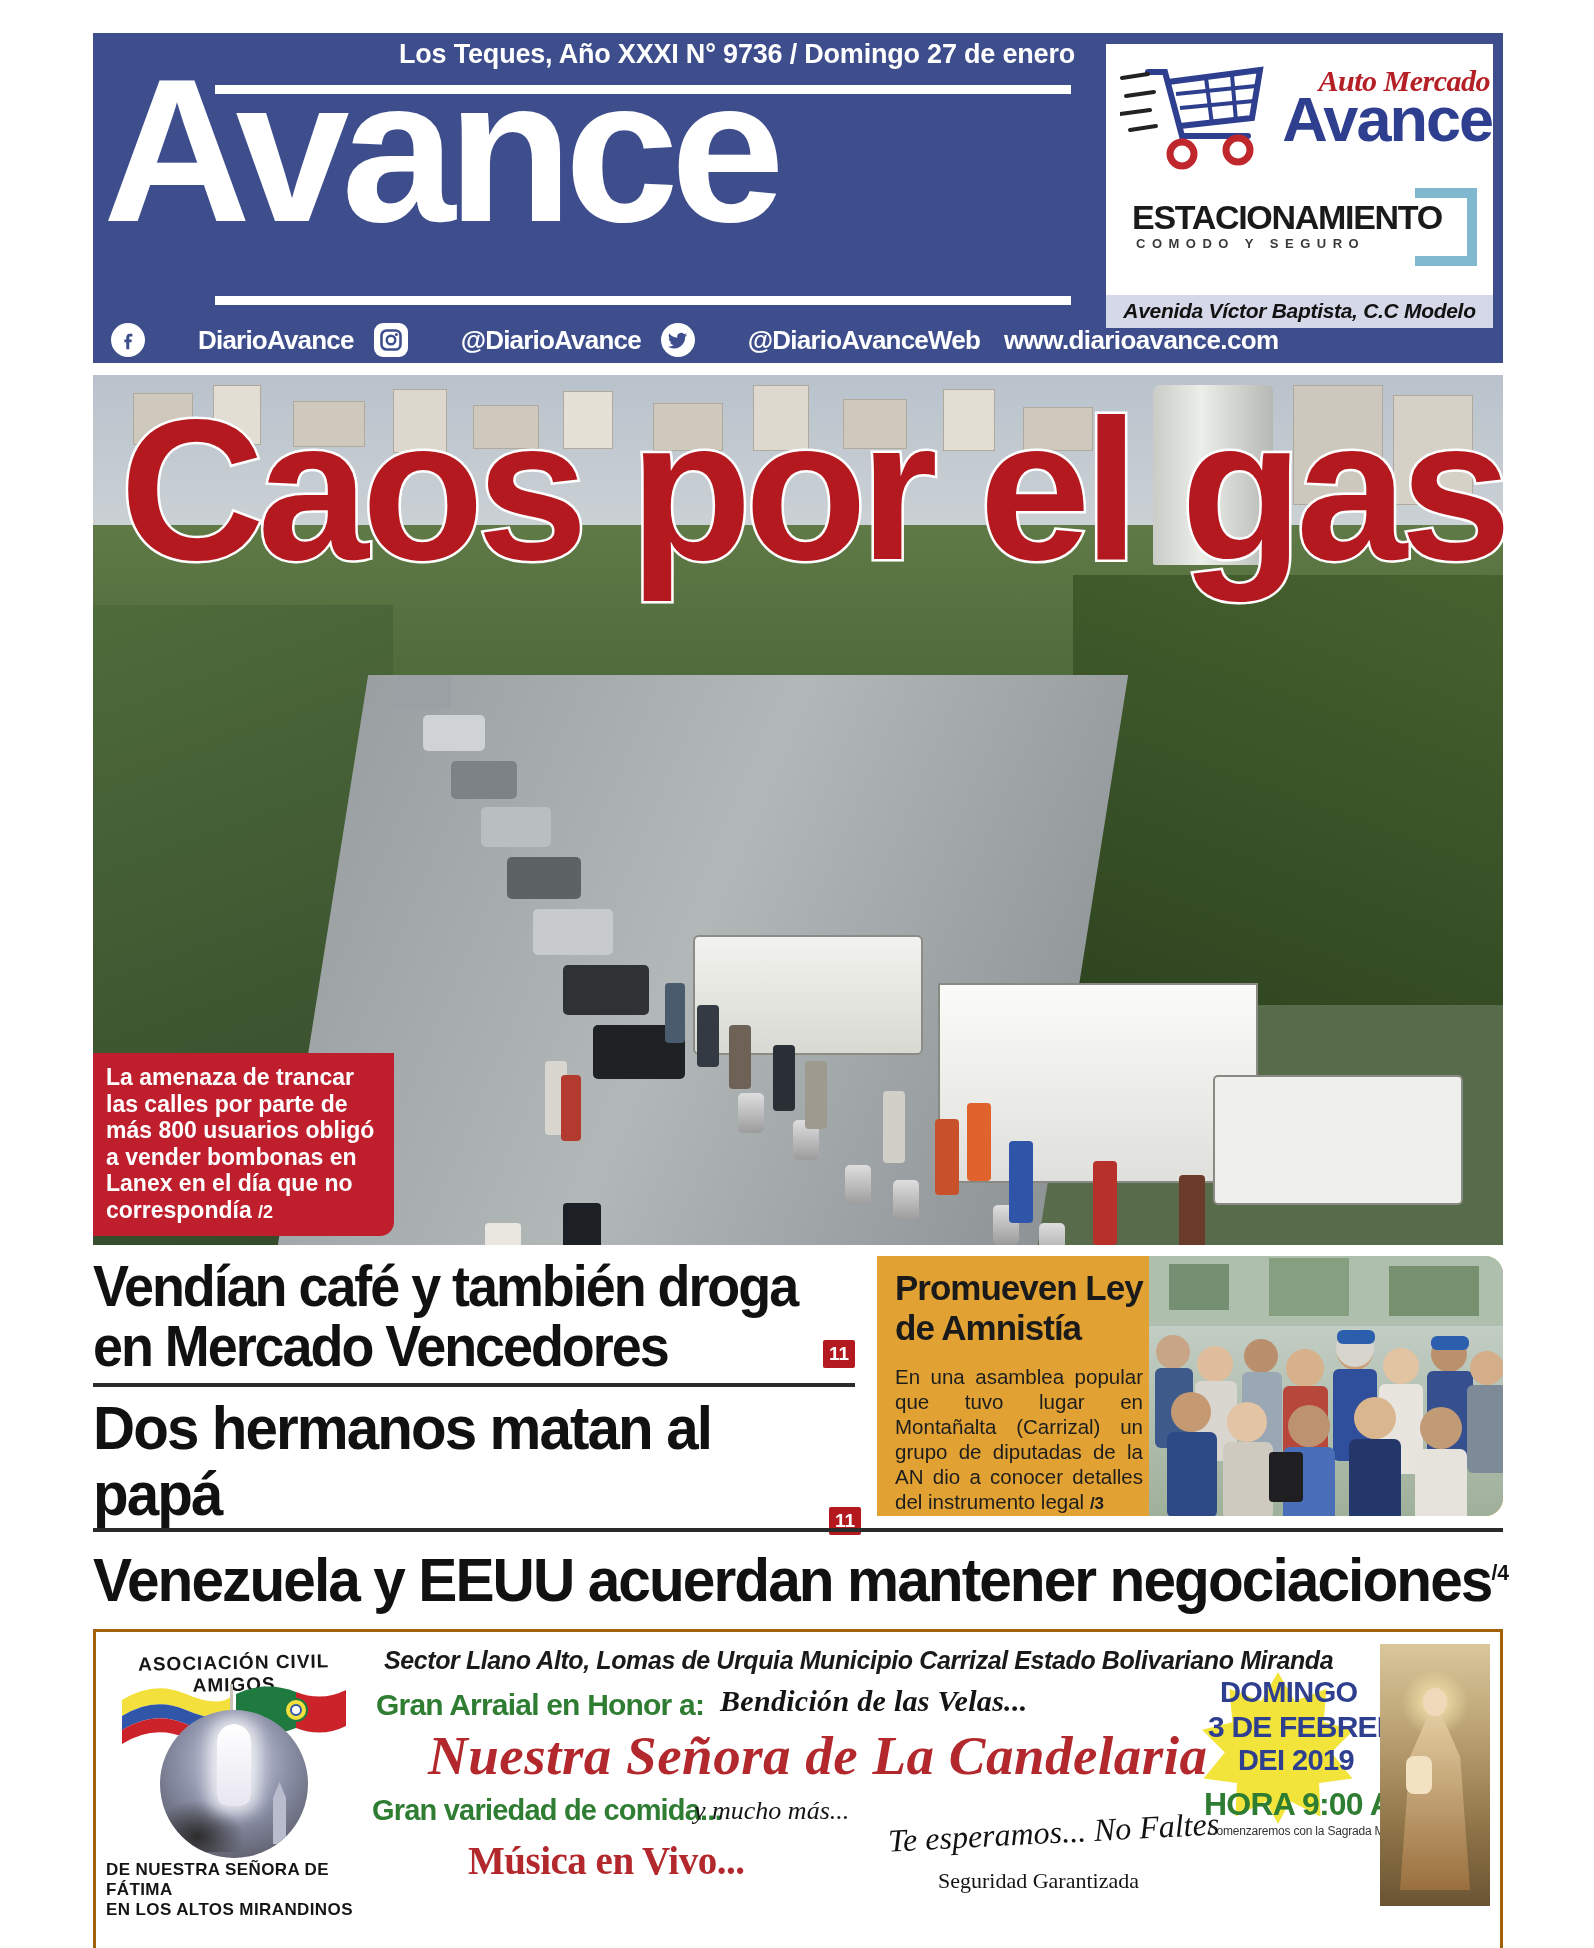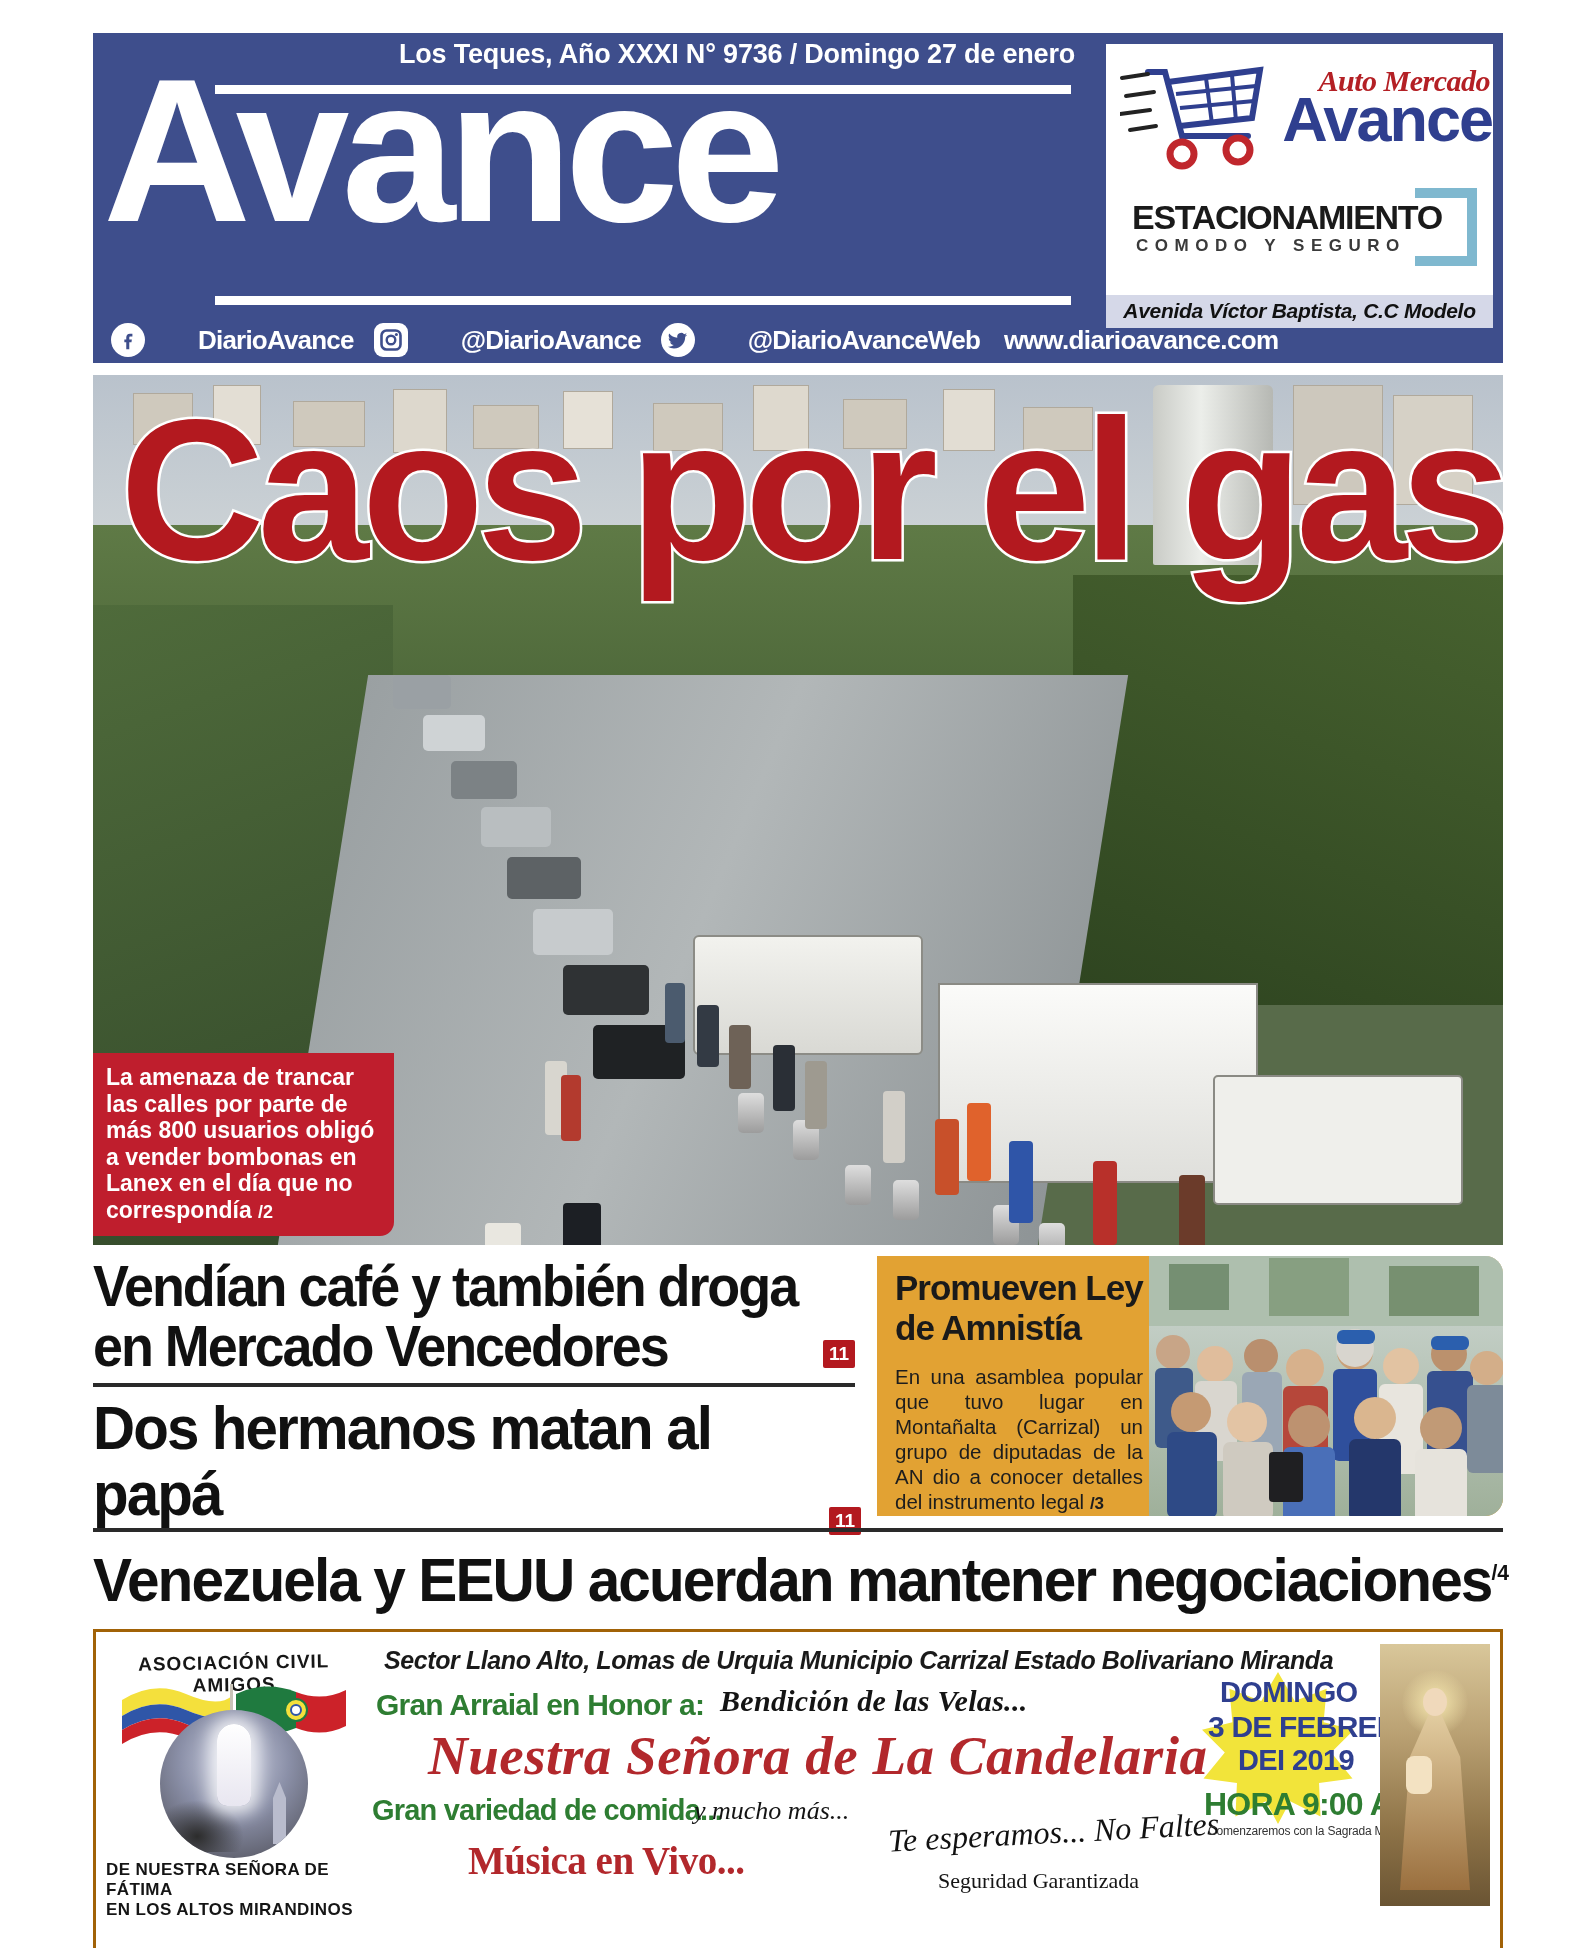--- a/index.html
+++ b/index.html
@@ -157,21 +157,21 @@
     position: absolute;
     left: 26px; top: 12px;
     font-size: 34px;
     font-weight: bold;
     color: #1a1a1a;
     letter-spacing: -1.3px;
   }
   .ad-comodo {
     position: absolute;
     left: 30px; top: 50px;
-    font-size: 17px;
+    font-size: 13px;
     font-weight: bold;
     color: #3a3a3a;
     letter-spacing: 6.5px;
   }
   .ad-bracket {
     position: absolute;
     right: 16px; top: 2px;
     width: 62px; height: 78px;
     border: 10px solid #7fb8cf;
     border-left: none;

